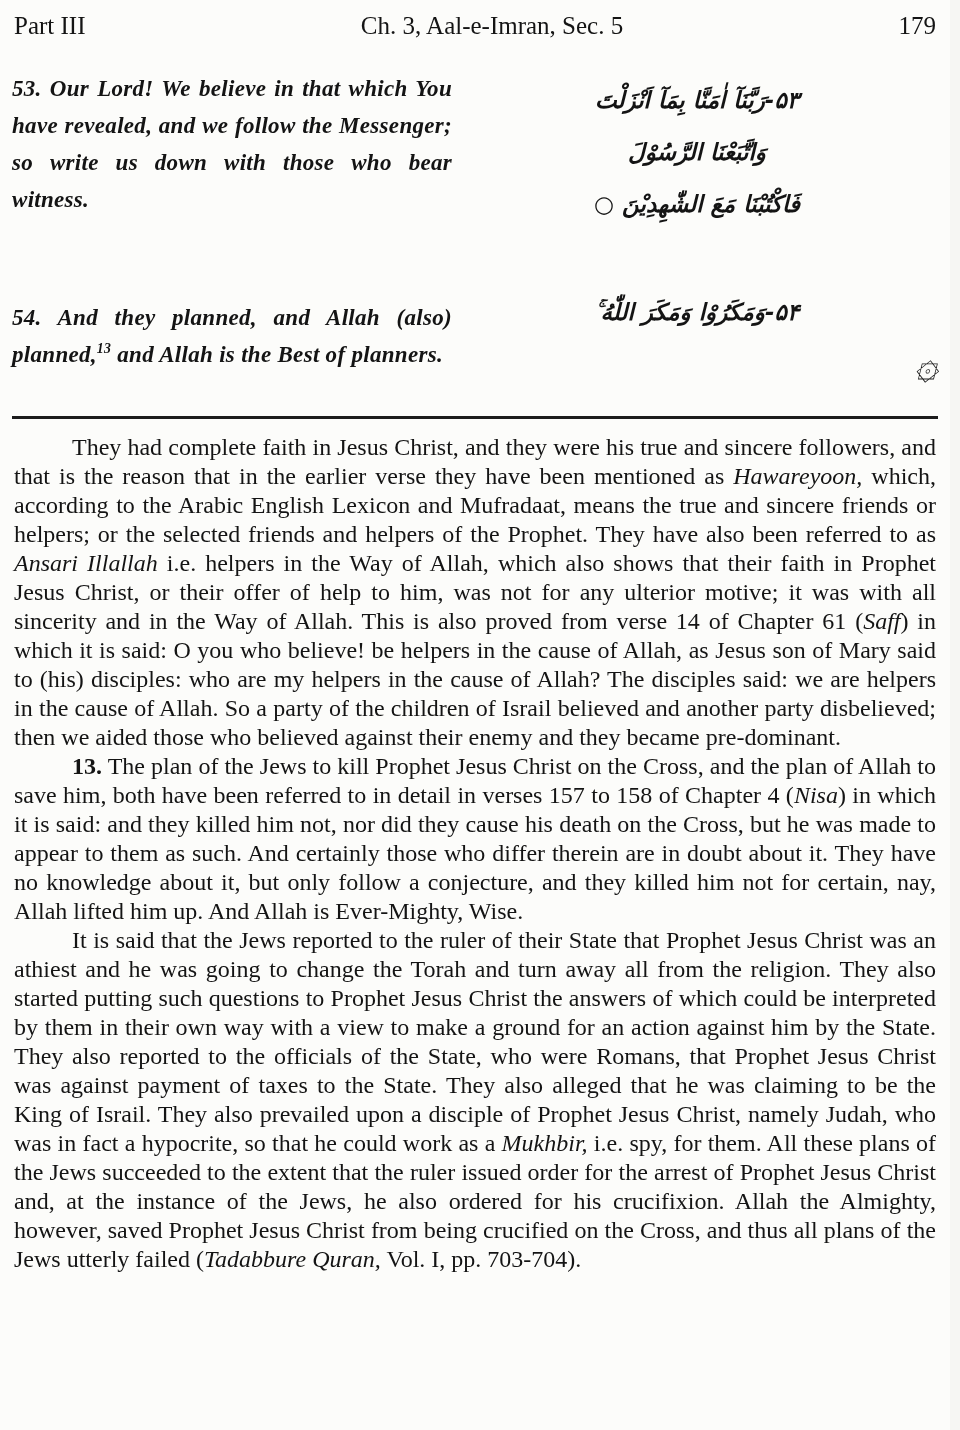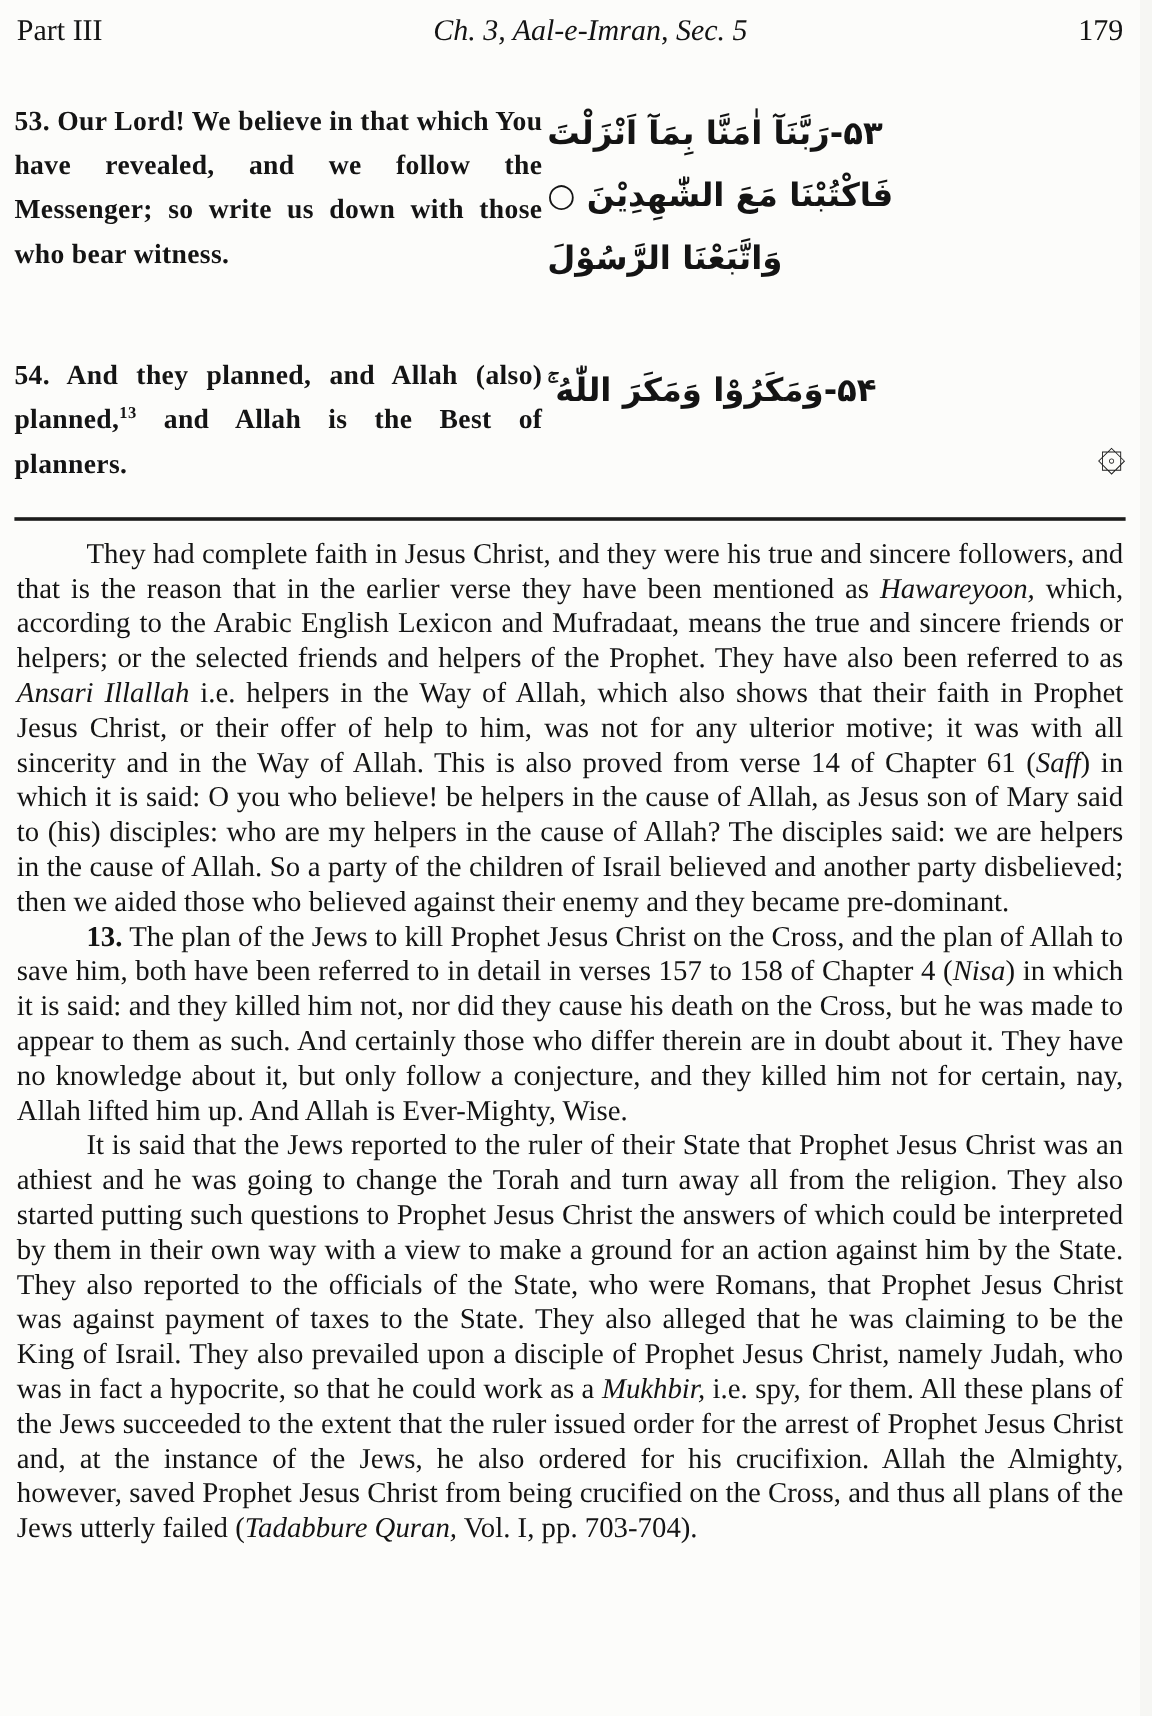--- a/index.html
+++ b/index.html
@@ -18,23 +18,23 @@
     padding: 12px 12px 0 12px;
   }
   
   .header {
     display: flex;
     justify-content: space-between;
     align-items: baseline;
     font-size: 25px;
     padding: 0 2px;
   }
-  .header .chapter { font-style: italic; }
+  .header .chapter { }
   
-  .verses { margin-top: 42px; }
+  .verses { margin-top: 30px; font-style: italic; }
   .verse-row {
     display: flex;
     justify-content: space-between;
     align-items: flex-start;
   }
   .verse-row.second { margin-top: 52px; align-items: center; }
   .verse-en {
     width: 440px;
     font-size: 23px;
     font-weight: bold;
@@ -45,24 +45,24 @@
   .verse-en sup { font-size: 0.6em; line-height: 0; vertical-align: super; }
   .verse-ar {
     flex: 1;
     direction: rtl;
     padding-top: 4px;
     padding-left: 4px;
   }
   .ar-line {
     font-family: "DejaVu Sans", sans-serif;
     font-weight: bold;
-    font-size: 27px;
+    font-size: 23px;
     line-height: 52px;
     direction: rtl;
-    text-align: left;
+    text-align: center;
     white-space: nowrap;
   }
   .ar-line-with-ruku {
     display: flex;
     justify-content: space-between;
     align-items: center;
     direction: rtl;
   }
   .ruku {
     font-family: "DejaVu Sans", sans-serif;
@@ -98,22 +98,22 @@
     <span class="chapter">Ch. 3, Aal-e-Imran, Sec. 5</span>
     <span class="pagenum">179</span>
   </div>
 
   <div class="verses">
 
     <div class="verse-row">
       <div class="verse-en"><span>53.  Our Lord!  We believe in that which You have revealed, and we follow the Messenger; so write us down with those who bear witness.</span></div>
       <div class="verse-ar">
         <div class="ar-line">۵۳-رَبَّنَآ اٰمَنَّا بِمَآ اَنْزَلْتَ</div>
+        <div class="ar-line">وَاتَّبَعْنَا الرَّسُوْلَ</div>
         <div class="ar-line">فَاكْتُبْنَا مَعَ الشّٰهِدِيْنَ ○</div>
-        <div class="ar-line">وَاتَّبَعْنَا الرَّسُوْلَ</div>
       </div>
     </div>
 
     <div class="verse-row second">
       <div class="verse-en"><span>54.  And they planned, and Allah (also) planned,</span><sup>13</sup><span> and Allah is the Best of planners.</span></div>
       <div class="verse-ar">
         <div class="ar-line">۵۴-وَمَكَرُوْا وَمَكَرَ اللّٰهُ ۚ</div>
         <div class="ar-line-with-ruku">
           <span class="ruku">۞</span>
         </div>

